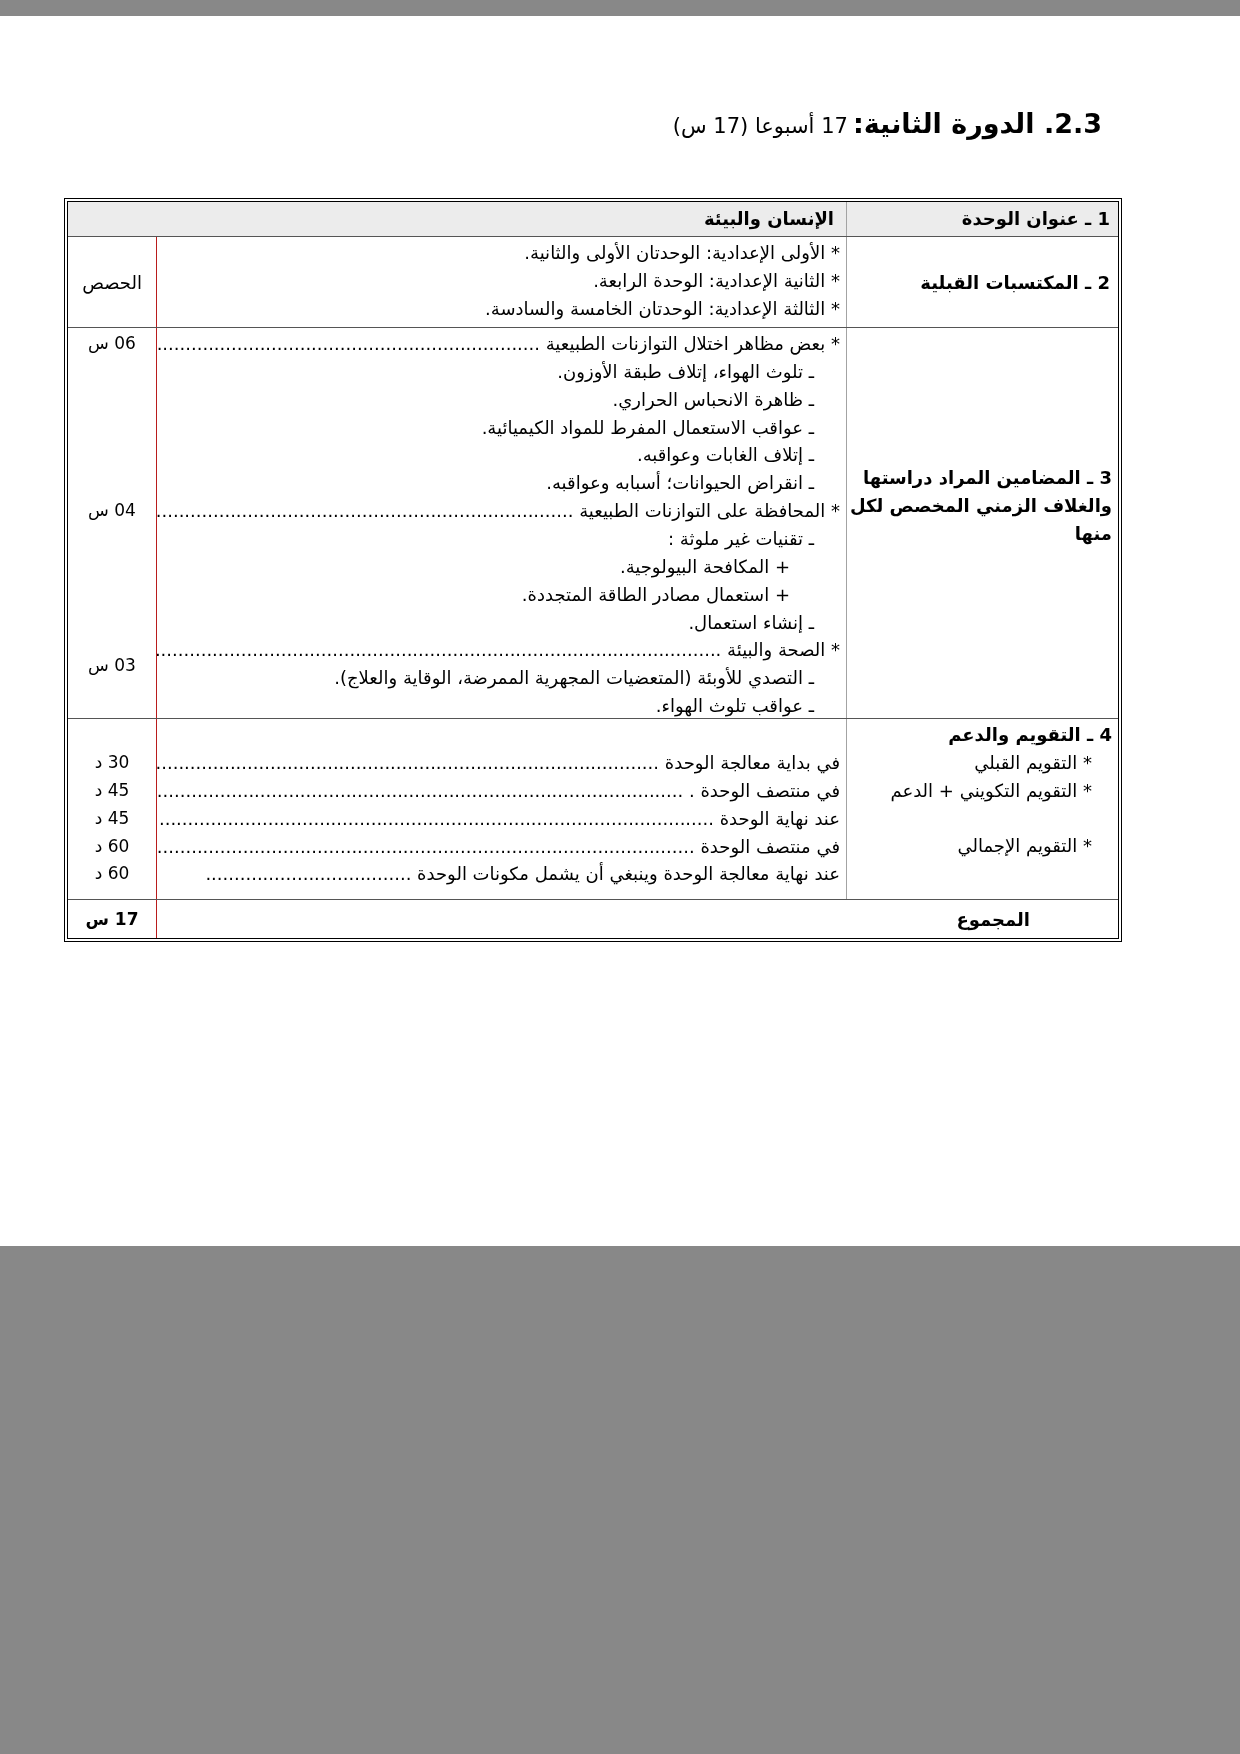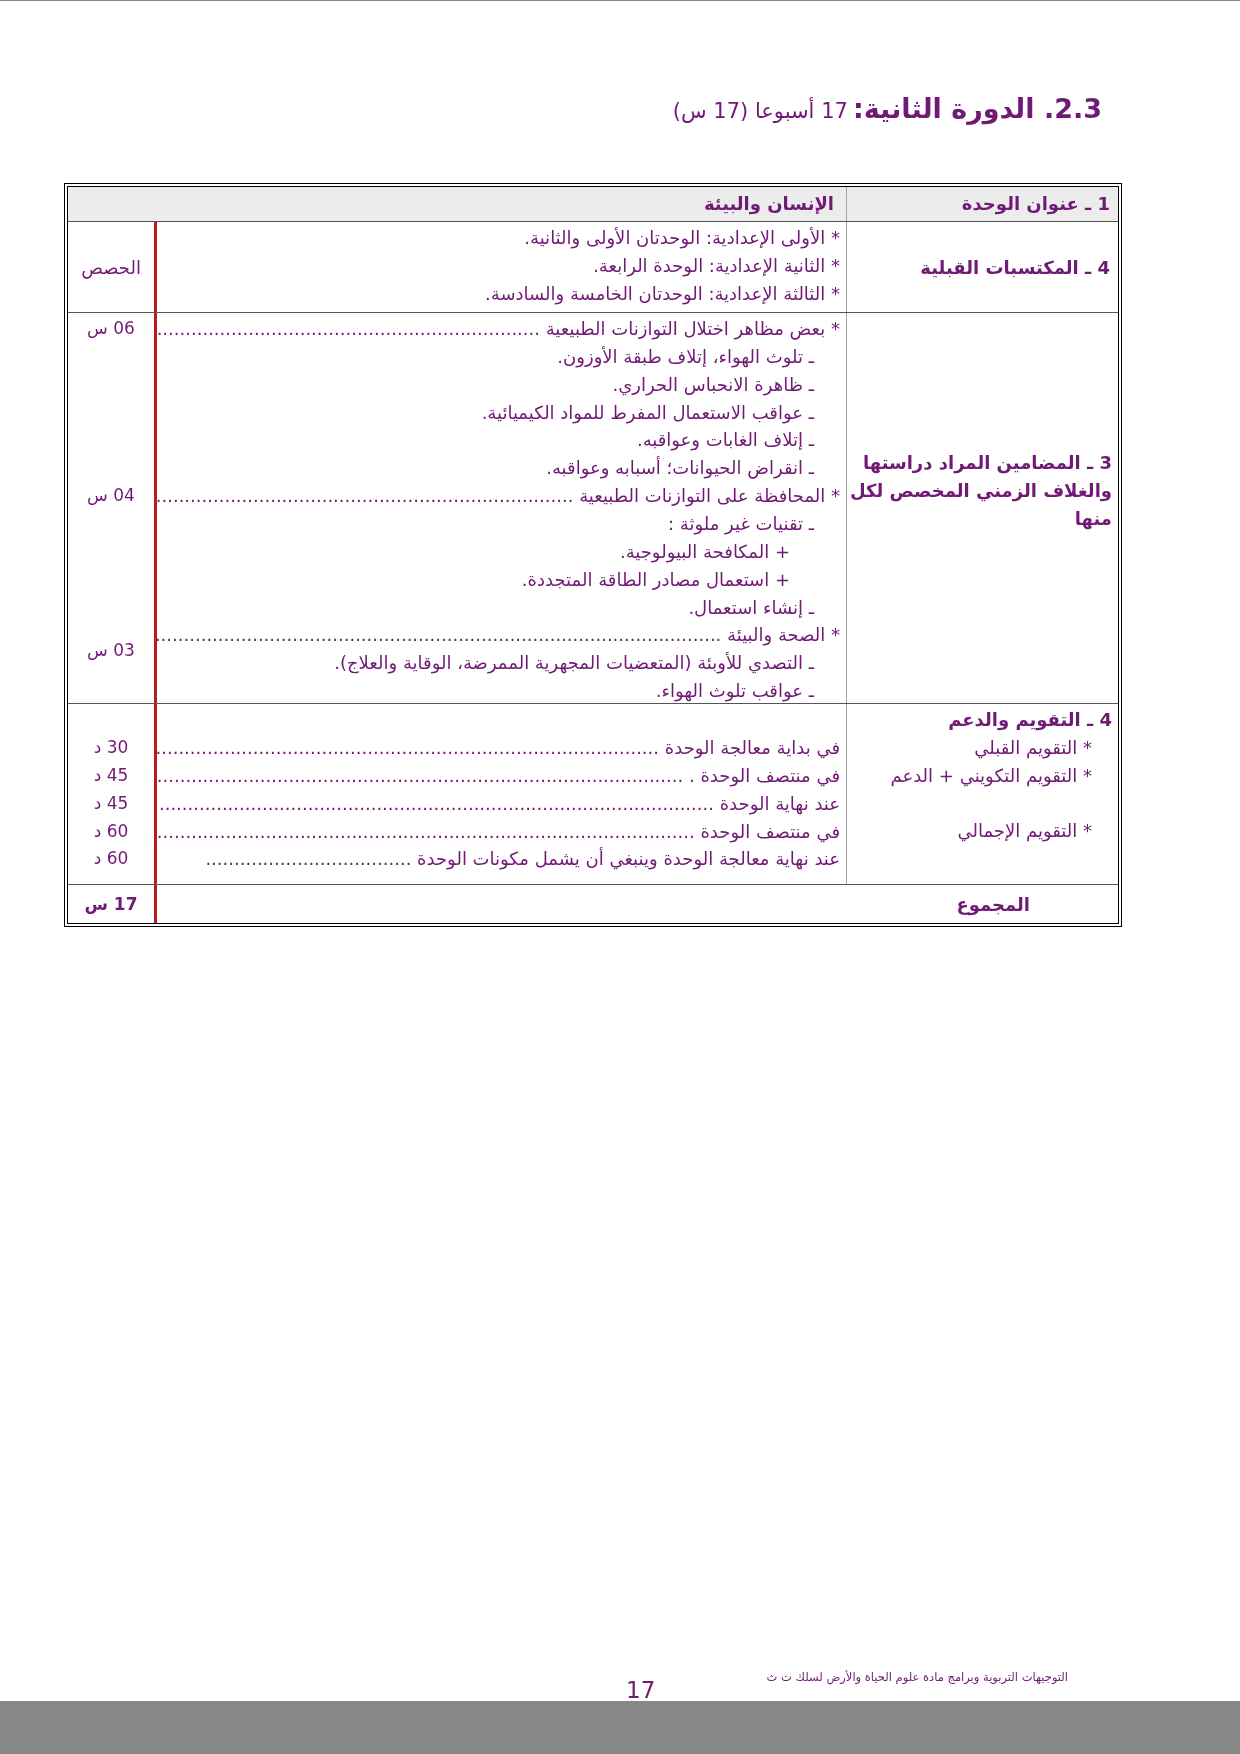--- a/index.html
+++ b/index.html
@@ -1,39 +1,39 @@
 <!DOCTYPE html>
 <html lang="ar" dir="rtl"><head>
 <meta charset="utf-8">
 <style>
   html,body{margin:0;padding:0;background:#888;}
   .sheet{
-    position:relative;width:1240px;height:1700px;background:#ffffff;
-    font-family:"DejaVu Sans",sans-serif;color:#701a75;direction:rtl;
-    margin:1px auto;overflow:hidden;
+    position:relative;width:1240px;height:1230px;background:#ffffff;
+    font-family:"DejaVu Sans",sans-serif;color:#000000;direction:rtl;
+    margin:16px auto;overflow:hidden;
   }
   
   .doc-title{position:absolute;top:92px;right:138px;text-align:right;white-space:nowrap;}
   .doc-title .t-bold{font-weight:bold;font-size:27px;}
   .doc-title .t-rest{font-size:21px;}
   
   .tbl{
     position:absolute;left:64px;top:182px;width:1058px;height:744px;
     box-sizing:border-box;border:4px double #000;background:#fff;
     font-size:18px;
   }
   .trow{display:flex;flex-direction:row;border-bottom:1px solid #555;box-sizing:content-box;}
   .r1{height:34px;background:#ececec;}
   .r2{height:90px;}
   .r3{height:390px;}
   .r4{height:180px;}
   .r5{height:38px;border-bottom:none;}
   .c-label{width:272px;border-left:1px solid #a3a3a3;box-sizing:border-box;overflow:hidden;}
   .c-mid{flex:1;overflow:hidden;min-width:0;}
-  .c-hours{width:89px;border-left:none;border-right:3px solid #b91c1c;box-sizing:border-box;position:relative;overflow:hidden;font-size:17px;}
+  .c-hours{width:89px;border-left:none;border-right:1px solid #b91c1c;box-sizing:border-box;position:relative;overflow:hidden;font-size:17px;}
   .lab{font-weight:bold;text-align:right;padding-right:8px;}
   .vcenter{display:flex;align-items:center;}
   .r1 .c-label{line-height:34px;}
   .r1 .c-mid{line-height:34px;padding-left:16px;}
   .r1 .c-mid .lab{padding-right:12px;}
   
   .ln{height:27.86px;line-height:27.86px;white-space:nowrap;overflow:hidden;padding-right:6px;text-align:right;}
   .ln.i1{padding-right:32px;}
   .ln.i2{padding-right:56px;}
   .ln.short{margin-left:48px;}
@@ -70,21 +70,21 @@
   <div class="tbl">
 
     <div class="trow r1">
       <div class="c-label lab">1 ـ عنوان الوحدة</div>
       <div class="c-mid">
         <div class="lab">الإنسان والبيئة</div>
       </div>
     </div>
 
     <div class="trow r2">
-      <div class="c-label lab vcenter">4 ـ المكتسبات القبلية</div>
+      <div class="c-label lab vcenter">2 ـ المكتسبات القبلية</div>
       <div class="c-mid" id="prior-lines">
           <div class="ln"><span>* الأولى الإعدادية: الوحدتان  الأولى والثانية.</span></div>
           <div class="ln"><span>* الثانية الإعدادية: الوحدة الرابعة.</span></div>
           <div class="ln"><span>* الثالثة الإعدادية: الوحدتان الخامسة والسادسة.</span></div>
         </div>
       <div class="c-hours">
         <div class="hours-head">الحصص</div>
       </div>
     </div>
 

